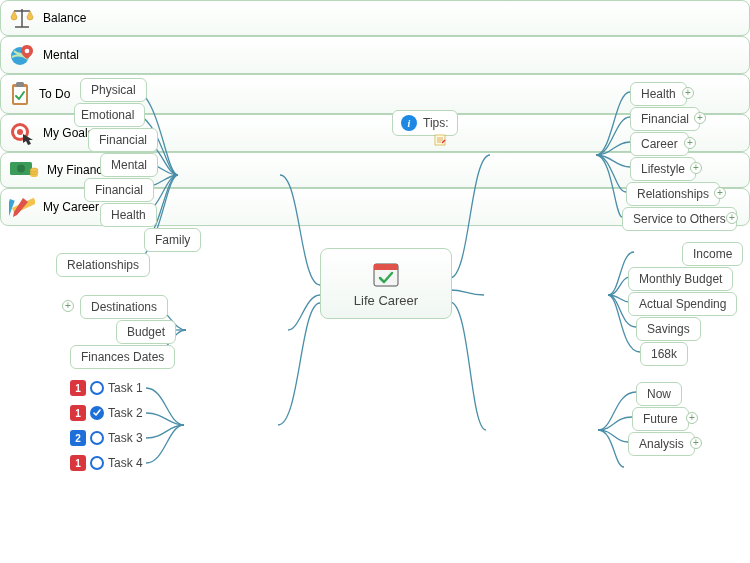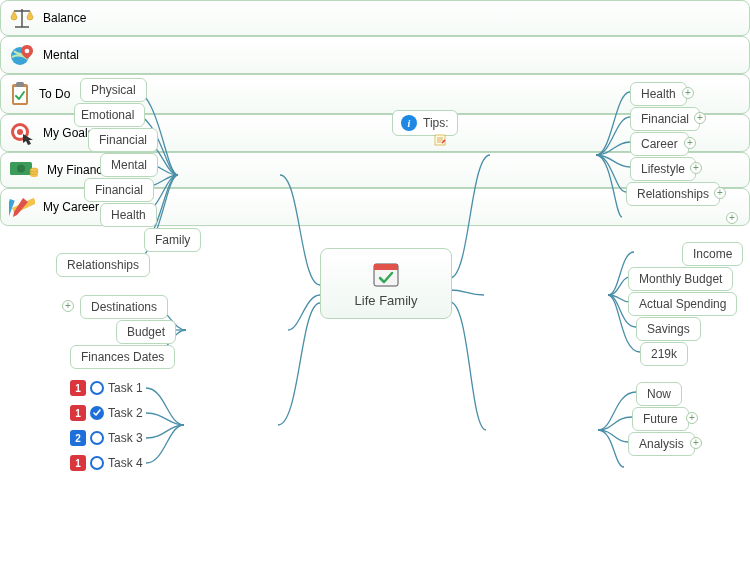--- a/index.html
+++ b/index.html
@@ -198,21 +198,21 @@
   <div class="center" style="left:320px; top:248px;">
     <div class="center-icon-wrap">
       <span class="icon">
         <svg width="30" height="30" viewBox="0 0 30 30">
           <rect x="3" y="5" width="24" height="22" rx="2" fill="#f5f5f5" stroke="#555" stroke-width="1"></rect>
           <rect x="3" y="5" width="24" height="6" fill="#e0534a"></rect>
           <path d="M9 19 L13 23 L21 14" stroke="#34a853" stroke-width="2.5" fill="none" stroke-linecap="round" stroke-linejoin="round"></path>
         </svg>
       </span>
     </div>
-    <div class="center-label">Life Family</div>
+    <div class="center-label">Life Career</div>
   </div>
 
   <div class="tips" style="left:392px; top:110px;">
     <span class="tips-badge">i</span>
     <span>Tips:</span>
   </div>
   <span class="icon" style="position:absolute; left:434px; top:134px;">
     <svg width="12" height="12" viewBox="0 0 12 12">
         <rect x="1" y="1" width="10" height="10" fill="#fffbe0" stroke="#ccaa33" stroke-width="0.7"></rect>
         <path d="M3 4h6M3 6h6M3 8h4" stroke="#cc8833" stroke-width="0.7"></path>
@@ -307,39 +307,40 @@
   <div class="node leaf" style="left:630px; top:82px;"><span>Health</span></div>
   <span class="expand" style="left:682px; top:87px;"></span>
   <div class="node leaf" style="left:630px; top:107px;"><span>Financial</span></div>
   <span class="expand" style="left:694px; top:112px;"></span>
   <div class="node leaf" style="left:630px; top:132px;"><span>Career</span></div>
   <span class="expand" style="left:684px; top:137px;"></span>
   <div class="node leaf" style="left:630px; top:157px;"><span>Lifestyle</span></div>
   <span class="expand" style="left:690px; top:162px;"></span>
   <div class="node leaf" style="left:626px; top:182px;"><span>Relationships</span></div>
   <span class="expand" style="left:714px; top:187px;"></span>
+  <div class="node leaf" style="left:622px; top:207px;"><span>Service to Others</span></div>
   <span class="expand" style="left:726px; top:212px;"></span>
 
   <div class="branch" style="left:484px; top:280px;">
     <span class="icon">
       <svg width="30" height="22" viewBox="0 0 30 22">
           <rect x="1" y="3" width="22" height="13" rx="1.5" fill="#3b9c5a"></rect>
           <circle cx="12" cy="9.5" r="4" fill="#2d7a46"></circle>
           <ellipse cx="25" cy="16" rx="4" ry="2" fill="#f3c34e"></ellipse>
           <ellipse cx="25" cy="13.5" rx="4" ry="2" fill="#f3c34e" stroke="#c79a2a" stroke-width="0.5"></ellipse>
           <ellipse cx="25" cy="11" rx="4" ry="2" fill="#f3c34e" stroke="#c79a2a" stroke-width="0.5"></ellipse>
         </svg>
     </span>
     <span>My Finances</span>
   </div>
   <div class="node leaf" style="left:634px; top:242px;margin-left:48px;"><span>Income</span></div>
   <div class="node leaf" style="left:628px; top:267px;"><span>Monthly Budget</span></div>
   <div class="node leaf" style="left:628px; top:292px;text-align:center;"><span>Actual Spending</span></div>
   <div class="node leaf" style="left:636px; top:317px;"><span>Savings</span></div>
-  <div class="node leaf" style="left:640px; top:342px;"><span>219k</span></div>
+  <div class="node leaf" style="left:640px; top:342px;"><span>168k</span></div>
 
   <div class="branch" style="left:486px; top:415px;">
     <span class="icon">
       <svg width="26" height="24" viewBox="0 0 26 24">
           <rect x="3" y="13" width="24" height="6" transform="rotate(-25 3 13)" fill="#f3c34e"></rect>
           <rect x="1" y="4" width="5" height="20" transform="rotate(20 1 4)" fill="#3aa3d8"></rect>
           <path d="M14 3 L19 7 L8 20 L4 22 L5 17 Z" fill="#e0534a"></path>
         </svg>
     </span>
     <span>My Career</span>

